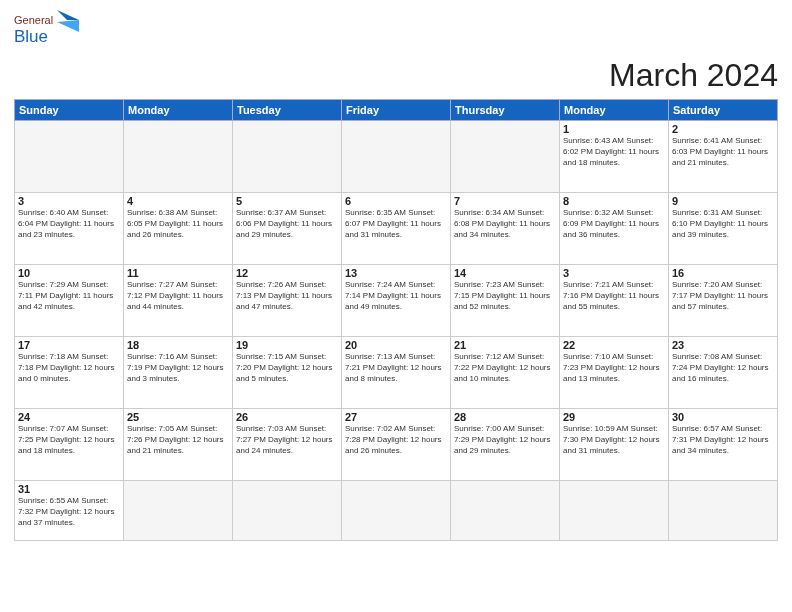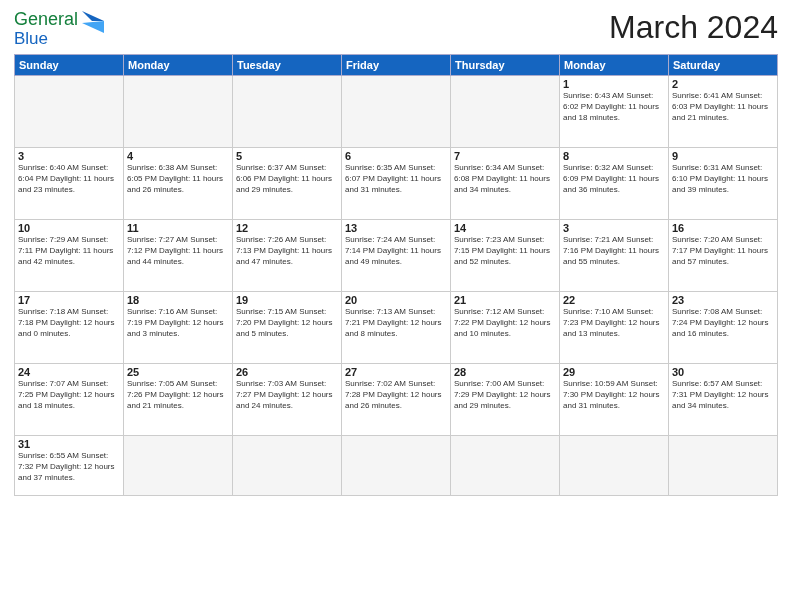--- a/index.html
+++ b/index.html
@@ -21,20 +21,21 @@
       justify-content: space-between;
       align-items: flex-start;
       margin-bottom: 6px;
     }
     .logo-area {
       display: flex;
       align-items: center;
     }
     .title-area {
       text-align: center;
+      margin-top: 48px;
     }
     .month-title {
       font-size: 32px;
       font-weight: normal;
       color: #222;
       line-height: 1.1;
     }
     .subtitle {
       font-size: 13px;
       color: #444;
@@ -83,21 +84,21 @@
     }
   </style>
 </head>
 <body>
 
 <div class="page">
   <div class="header">
     <div class="logo-area">
   <div style="display:flex;align-items:center;gap:2px;">
     <div style="line-height:1.1;">
-      <span style="font-size:18px;color:#15803d;font-family:Arial;">General</span><br>
+      <span style="font-size:11px;color:#7f1d1d;font-family:Arial;">General</span><br>
       <span style="font-size:17px;color:#1565c0;font-weight:normal;font-family:Arial;">Blue</span>
     </div>
     <svg width="22" height="36" viewBox="0 0 22 36" xmlns="http://www.w3.org/2000/svg" style="margin-left:2px;">
       <polygon points="0,0 22,10 10,10" fill="#1565c0"></polygon>
       <polygon points="0,12 22,10 22,22" fill="#42a5f5"></polygon>
     </svg>
   </div>
 </div>
     <div class="title-area">
       <div class="month-title">March 2024</div>

